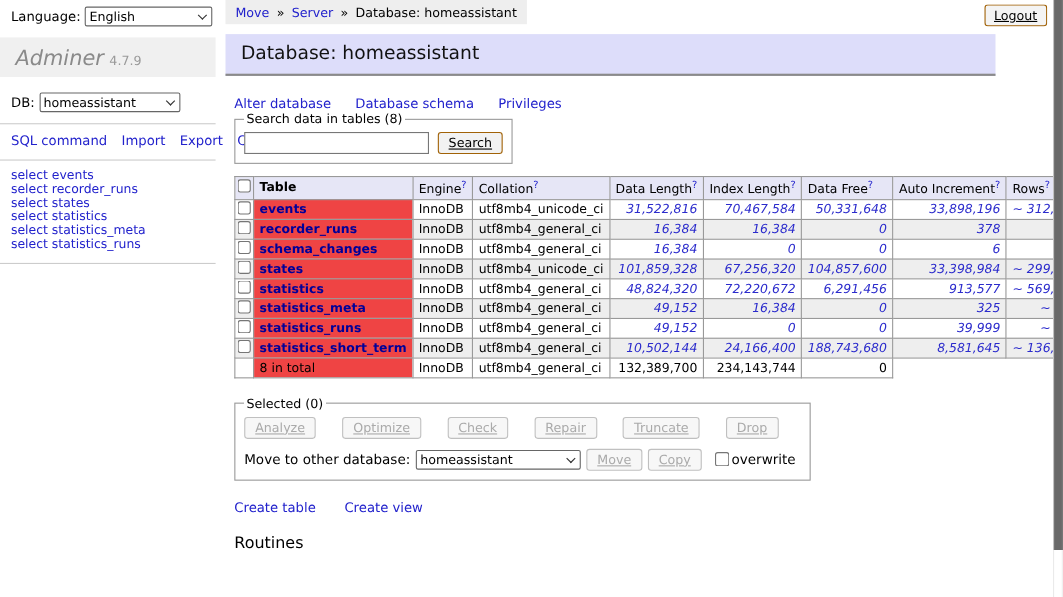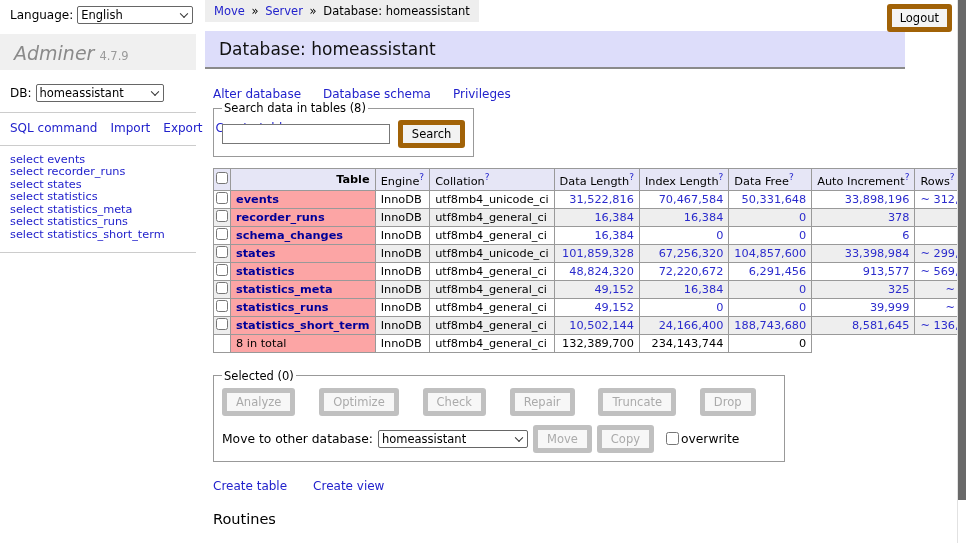--- a/index.html
+++ b/index.html
@@ -58,25 +58,26 @@
     width: 5px; height: 5px;
     border-right: 1.4px solid #333; border-bottom: 1.4px solid #333;
     transform: translateY(-70%) rotate(45deg);
     pointer-events: none;
   }
 
   button {
     font-family: "DejaVu Sans", sans-serif;
     font-size: 11.5px;
     background: #f2f2f2;
-    border: 5px solid #a16207;
+    border: 1px solid #a16207;
     border-radius: 3px;
     padding: 2px 9px;
     color: #000;
     cursor: pointer;
+    text-decoration: underline;
   }
   button:disabled {
     background: #f7f7f7;
     border-color: #c0c0c0;
     color: #aaa;
     cursor: default;
   }
 
   
   .breadcrumb {
@@ -142,30 +143,30 @@
     border: 1px solid #999;
     padding: 2px 5px;
     height: 13px;
     white-space: nowrap;
   }
   .db-table thead th, .db-table thead td {
     background: #e6e6f6;
     font-weight: normal;
     text-align: left;
   }
-  .db-table thead th.tbl-col { font-weight: bold; text-align: right; }
+  .db-table thead th.tbl-col { font-weight: bold; text-align: left; }
   .db-table sup a { font-size: 9px; }
   .db-table tbody th {
-    background: #fca5a5;
+    background: #ef4444;
     text-align: left;
   }
   .db-table tbody th a { color: #000099; font-weight: bold; }
   .db-table tbody tr.even td { background: #eee; }
   .db-table td.num { text-align: right; }
-  .db-table td.num a { color: #2b2bcc; }
+  .db-table td.num a { color: #2b2bcc; font-style: italic; }
   .db-table .check-cell { text-align: center; padding: 1px 2px; }
   .db-table input[type=checkbox] { margin: 0; width: 12px; height: 12px; }
   .db-table tr.total-row th { font-weight: normal; }
   .db-table tr.total-row td { background: #fff; }
 
   .col-check { width: 14px; }
   .col-table { width: 116px; }
   .col-engine { width: 40px; }
   .col-collation { width: 97px; }
   .col-dlen { width: 66px; }
@@ -224,21 +225,20 @@
 
   <hr>
 
   <div class="table-links">
     <a>select events</a>
     <a>select recorder_runs</a>
     <a>select states</a>
     <a>select statistics</a>
     <a>select statistics_meta</a>
     <a>select statistics_runs</a>
-    <a>select statistics_short_term</a>
   </div>
 
   <hr>
 </div>
 
 <div class="content">
 
   <div class="breadcrumb">
     <a>Move</a>
     <span class="sep">»</span>

